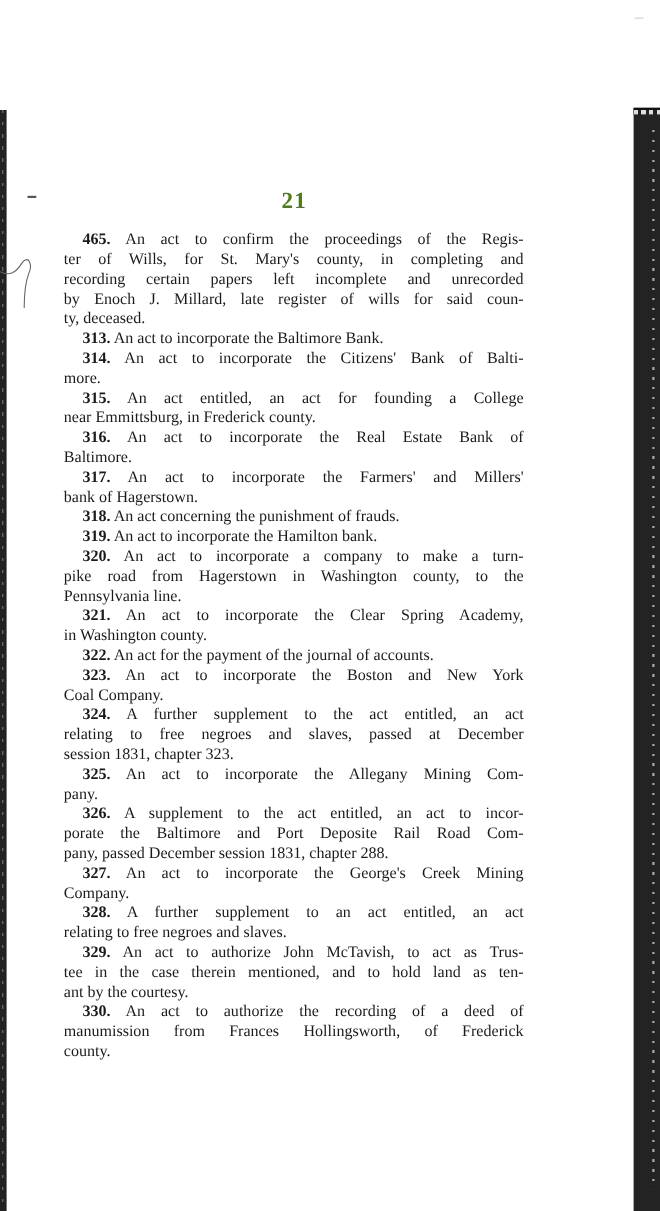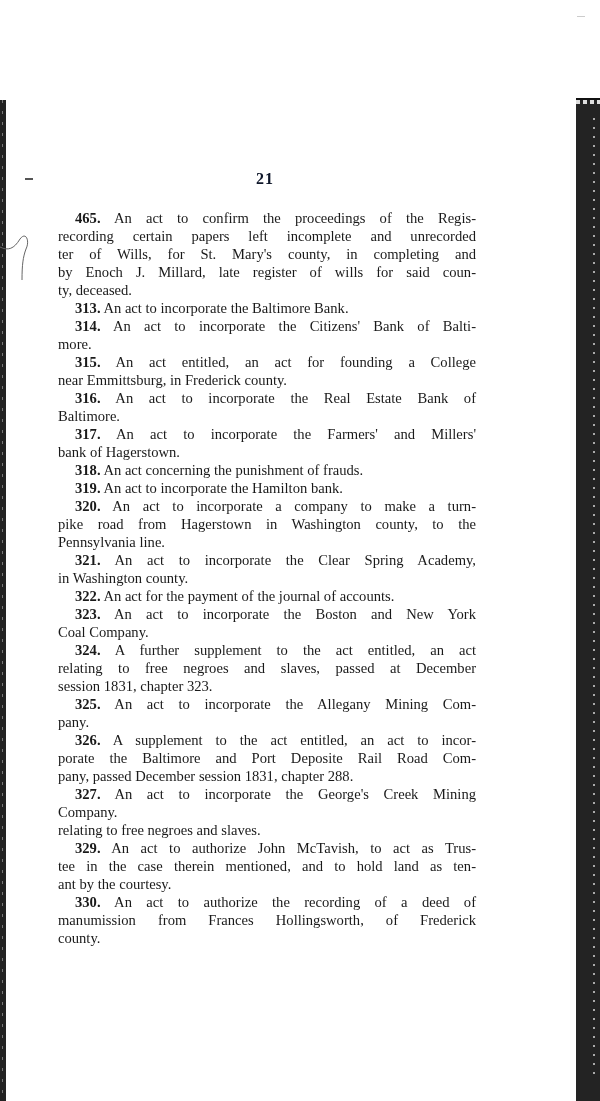--- a/index.html
+++ b/index.html
@@ -71,24 +71,24 @@
     }
     .stray-dash {
       position: absolute;
       left: 25px; top: 178px;
       width: 8px; height: 2px;
       background: #555;
     }
     .page-number {
       position: absolute;
       left: 256px; top: 170px;
-      font-size: 16px;
+      font-size: 21px;
       font-weight: bold;
       letter-spacing: 1px;
-      color: #0f172a;
+      color: #4d7c0f;
     }
     .body-text {
       position: absolute;
       left: 58px; top: 209px;
       width: 418px;
     }
     .entry {
       margin: 0;
     }
     .line {
@@ -120,22 +120,22 @@
   <div class="stray-dash"></div>
   <svg class="margin-squiggle" viewBox="0 0 30 55">
     <path d="M0 22 C8 26, 14 24, 20 14 C26 6, 30 16, 26 24 C23 32, 22 40, 22 55" fill="none" stroke="#666" stroke-width="1"></path>
   </svg>
 
   <div class="page-number">21</div>
 
   <div class="body-text" id="body-text">
       <div class="entry">
         <span class="line first"><span class="num">465.</span> <span>An act to confirm the proceedings of the Regis-</span></span>
+        <span class="line"><span>ter of Wills, for St. Mary's county, in completing and</span></span>
         <span class="line"><span>recording certain papers left incomplete and unrecorded</span></span>
-        <span class="line"><span>ter of Wills, for St. Mary's county, in completing and</span></span>
         <span class="line"><span>by Enoch J. Millard, late register of wills for said coun-</span></span>
         <span class="line last"><span>ty, deceased.</span></span>
       </div>
       <div class="entry">
         <span class="line first last"><span class="num">313.</span> <span>An act to incorporate the Baltimore Bank.</span></span>
       </div>
       <div class="entry">
         <span class="line first"><span class="num">314.</span> <span>An act to incorporate the Citizens' Bank of Balti-</span></span>
         <span class="line last"><span>more.</span></span>
       </div>
@@ -185,20 +185,21 @@
       <div class="entry">
         <span class="line first"><span class="num">326.</span> <span>A supplement to the act entitled, an act to incor-</span></span>
         <span class="line"><span>porate the Baltimore and Port Deposite Rail Road Com-</span></span>
         <span class="line last"><span>pany, passed December session 1831, chapter 288.</span></span>
       </div>
       <div class="entry">
         <span class="line first"><span class="num">327.</span> <span>An act to incorporate the George's Creek Mining</span></span>
         <span class="line last"><span>Company.</span></span>
       </div>
       <div class="entry">
+        <span class="line first"><span class="num">328.</span> <span>A further supplement to an act entitled, an act</span></span>
         <span class="line last"><span>relating to free negroes and slaves.</span></span>
       </div>
       <div class="entry">
         <span class="line first"><span class="num">329.</span> <span>An act to authorize John McTavish, to act as Trus-</span></span>
         <span class="line"><span>tee in the case therein mentioned, and to hold land as ten-</span></span>
         <span class="line last"><span>ant by the courtesy.</span></span>
       </div>
       <div class="entry">
         <span class="line first"><span class="num">330.</span> <span>An act to authorize the recording of a deed of</span></span>
         <span class="line"><span>manumission from Frances Hollingsworth, of Frederick</span></span>

